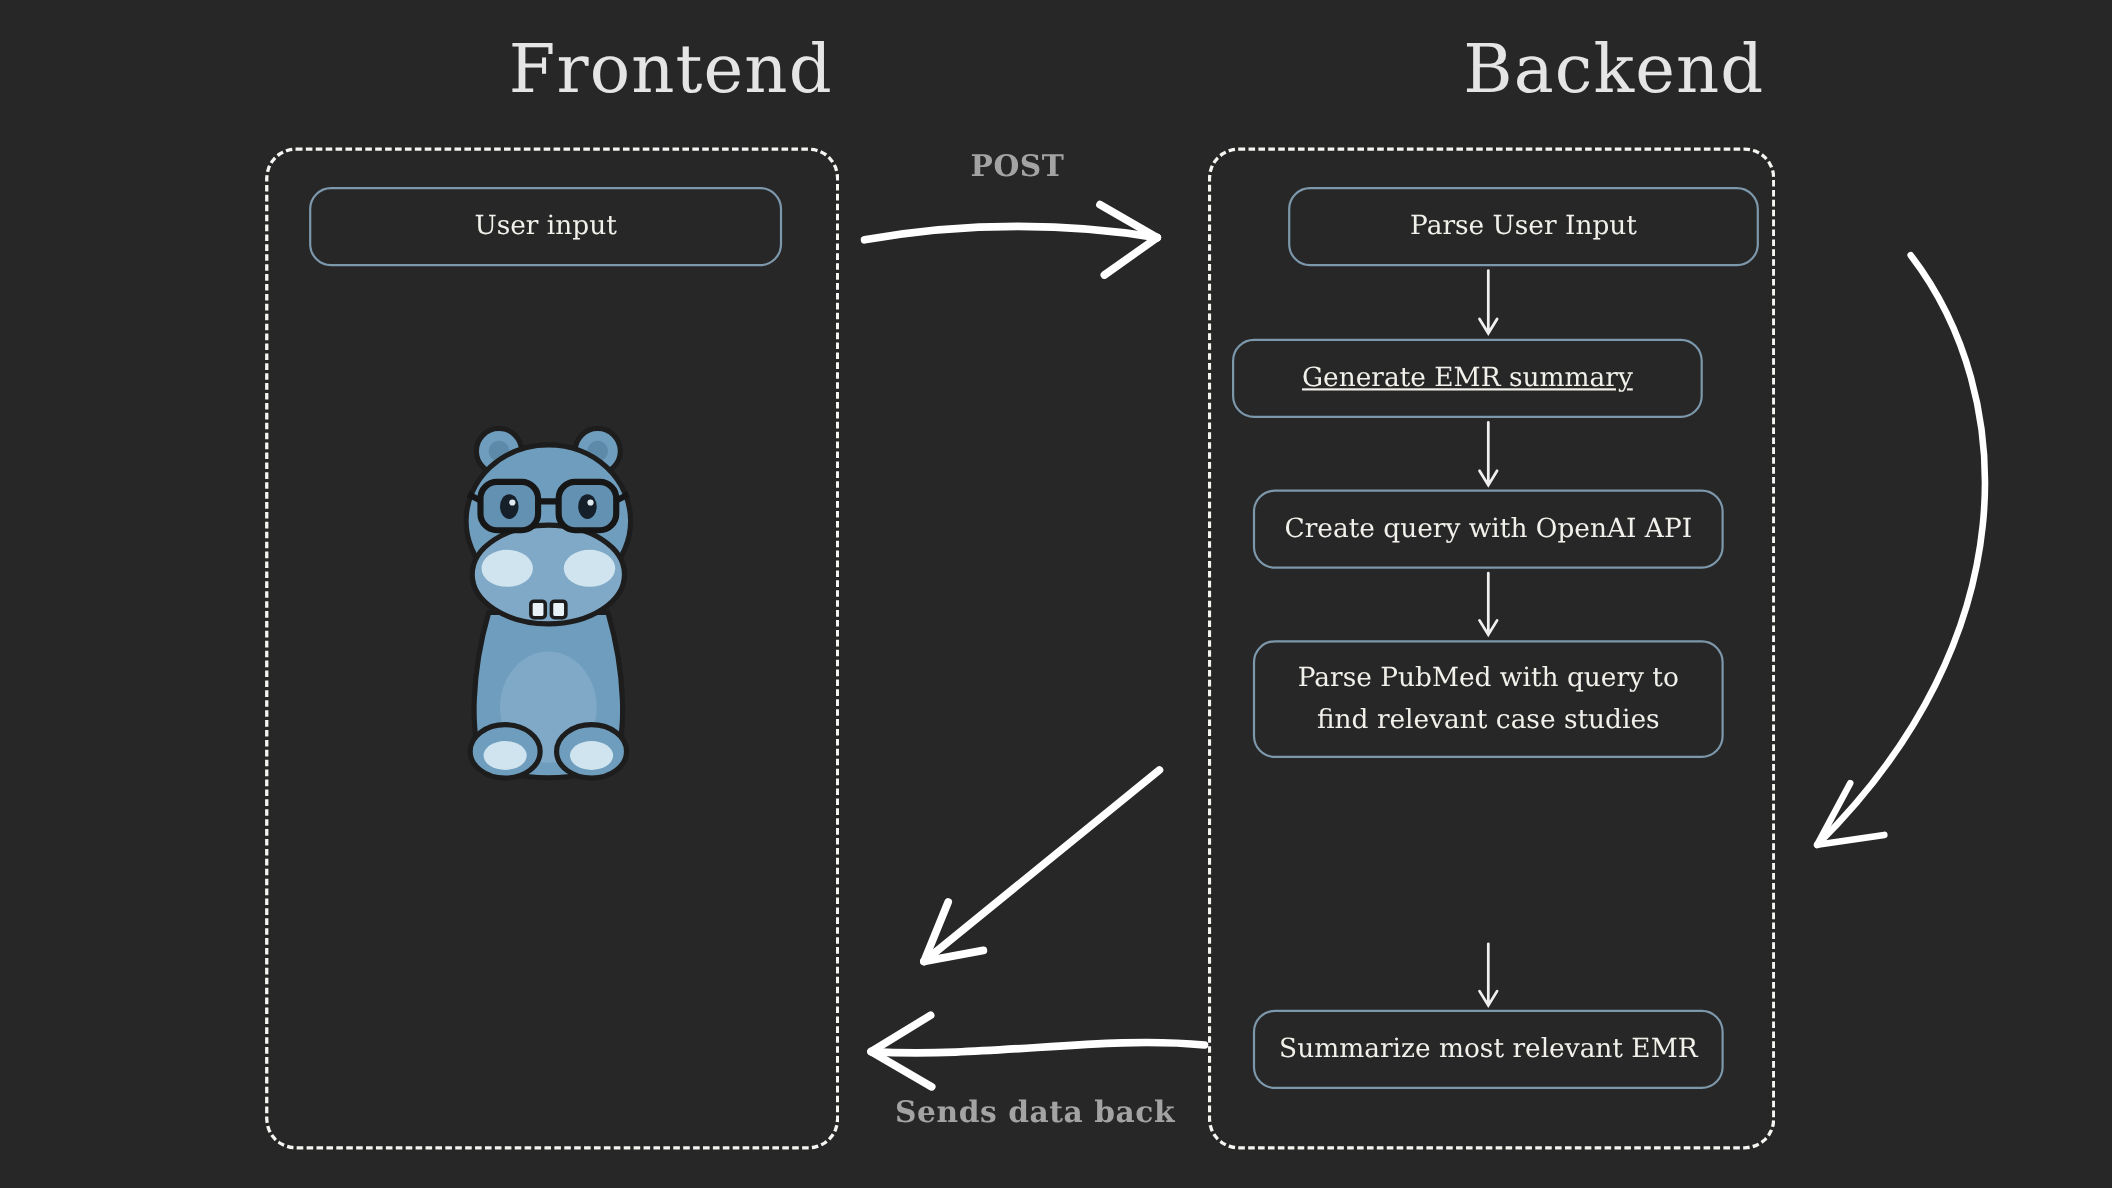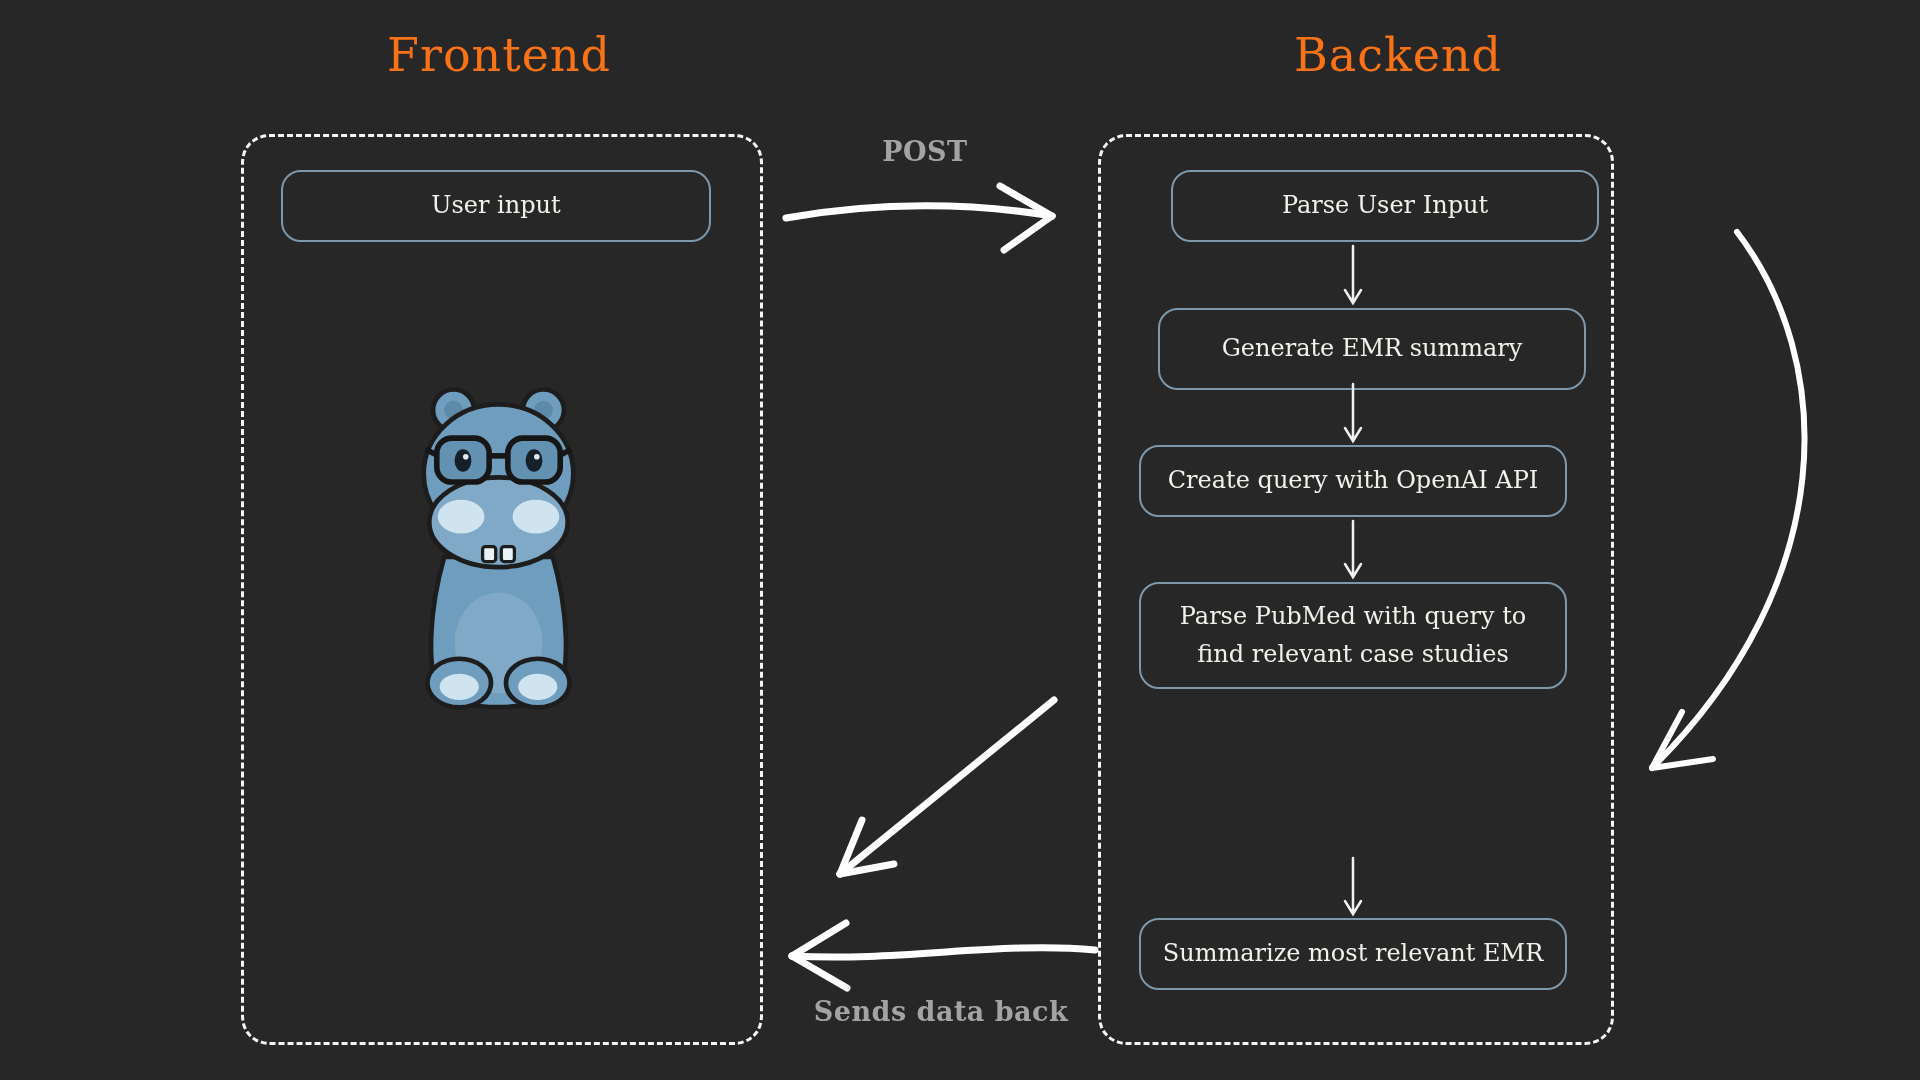--- a/index.html
+++ b/index.html
@@ -6,43 +6,43 @@
   #stage{
     position:relative;width:1920px;height:1080px;overflow:hidden;
     background:#272727;color:#f2f0ea;
     font-family:"DejaVu Serif","Liberation Serif",serif;
   }
   .panel{
     position:absolute;border:3px dashed #f5f5f2;border-radius:28px;
     background:transparent;
   }
   .panel-title{
-    position:absolute;text-align:center;font-size:46px;letter-spacing:1px;
-    color:#f97316;
+    position:absolute;text-align:right;font-size:61px;letter-spacing:1px;
+    color:#e5e5e5;
   }
   .node{
     position:absolute;display:flex;align-items:center;justify-content:center;
     border:2.5px solid #7d97ab;border-radius:20px;background:#272727;
     font-size:24px;line-height:1.55;text-align:center;color:#f2f0ea;
     padding:0 18px;box-sizing:border-box;
   }
   .arrow-label{
     position:absolute;font-size:27px;font-weight:bold;text-align:center;
     color:#a3a3a3;letter-spacing:0.5px;
   }
   #arrow-layer{position:absolute;left:0;top:0;pointer-events:none;}
   .hippo{position:absolute;}
 </style>
 </head>
 <body>
 
 <div id="stage">
 
   <div class="panel-title" style="left:241px;top:28px;width:516px;">Frontend</div>
-  <div class="panel-title" style="left:1143px;top:28px;width:510px;">Backend</div>
+  <div class="panel-title" style="left:1094px;top:28px;width:510px;">Backend</div>
 
   <div class="panel" style="left:241px;top:134px;width:516px;height:905px;"></div>
 
   <div class="node" style="left:281px;top:170px;width:430px;height:72px;">User input</div>
 
 
   <svg class="hippo" style="left:405px;top:374px;" width="187" height="347" viewBox="0 0 200 370" aria-hidden="true">
     <g stroke="#1d1d1d" stroke-width="5" fill="#6f9dbd" stroke-linejoin="round">
 
       <circle cx="52" cy="38" r="22"></circle>
@@ -77,21 +77,21 @@
       <ellipse cx="58" cy="330" rx="34" ry="26"></ellipse>
       <ellipse cx="142" cy="330" rx="34" ry="26"></ellipse>
       <ellipse cx="58" cy="334" rx="21" ry="14" fill="#cfe4ef" stroke="none"></ellipse>
       <ellipse cx="142" cy="334" rx="21" ry="14" fill="#cfe4ef" stroke="none"></ellipse>
     </g>
   </svg>
 
   <div class="panel" style="left:1098px;top:134px;width:510px;height:905px;"></div>
 
   <div class="node" style="left:1171px;top:170px;width:428px;height:72px;">Parse User Input</div>
-  <div class="node" style="left:1158px;top:308px;width:428px;height:82px;">Generate EMR summary</div>
+  <div class="node" style="left:1120px;top:308px;width:428px;height:72px;text-decoration:underline;">Generate EMR summary</div>
   <div class="node" style="left:1139px;top:445px;width:428px;height:72px;">Create query with OpenAI API</div>
   <div class="node" style="left:1139px;top:582px;width:428px;height:107px;">Parse PubMed with query to find relevant case studies</div>
   <div class="node" style="left:1139px;top:918px;width:428px;height:72px;">Summarize most relevant EMR</div>
 
   <div class="arrow-label" style="left:825px;top:136px;width:200px;">POST</div>
   <div class="arrow-label" style="left:791px;top:996px;width:300px;">Sends data back</div>
 
   <svg id="arrow-layer" width="1920" height="1080" viewBox="0 0 1920 1080">
 
     <g stroke="#ffffff" stroke-width="7" fill="none" stroke-linecap="round">

